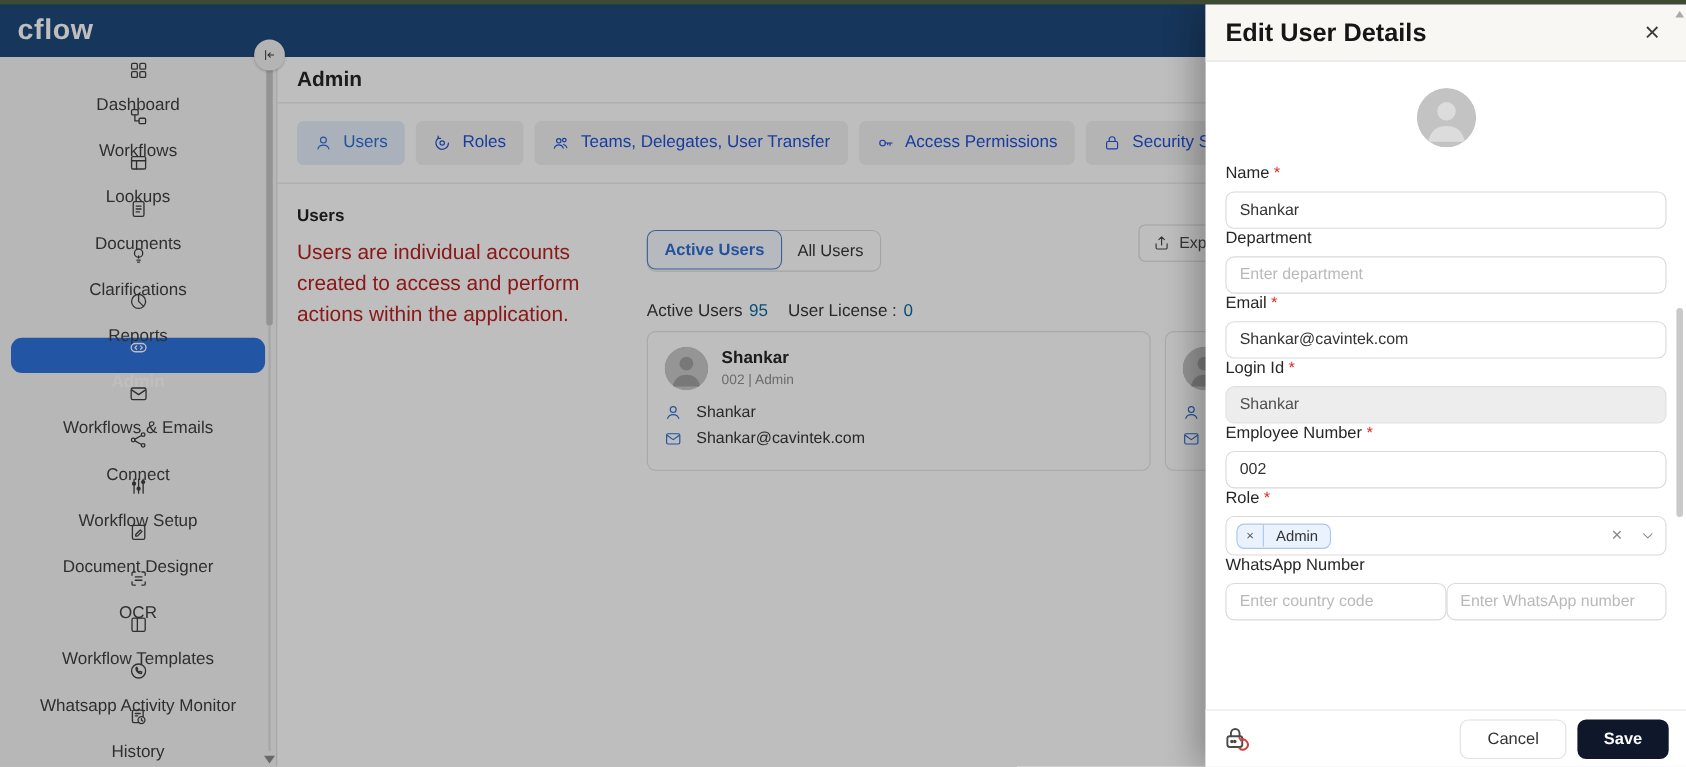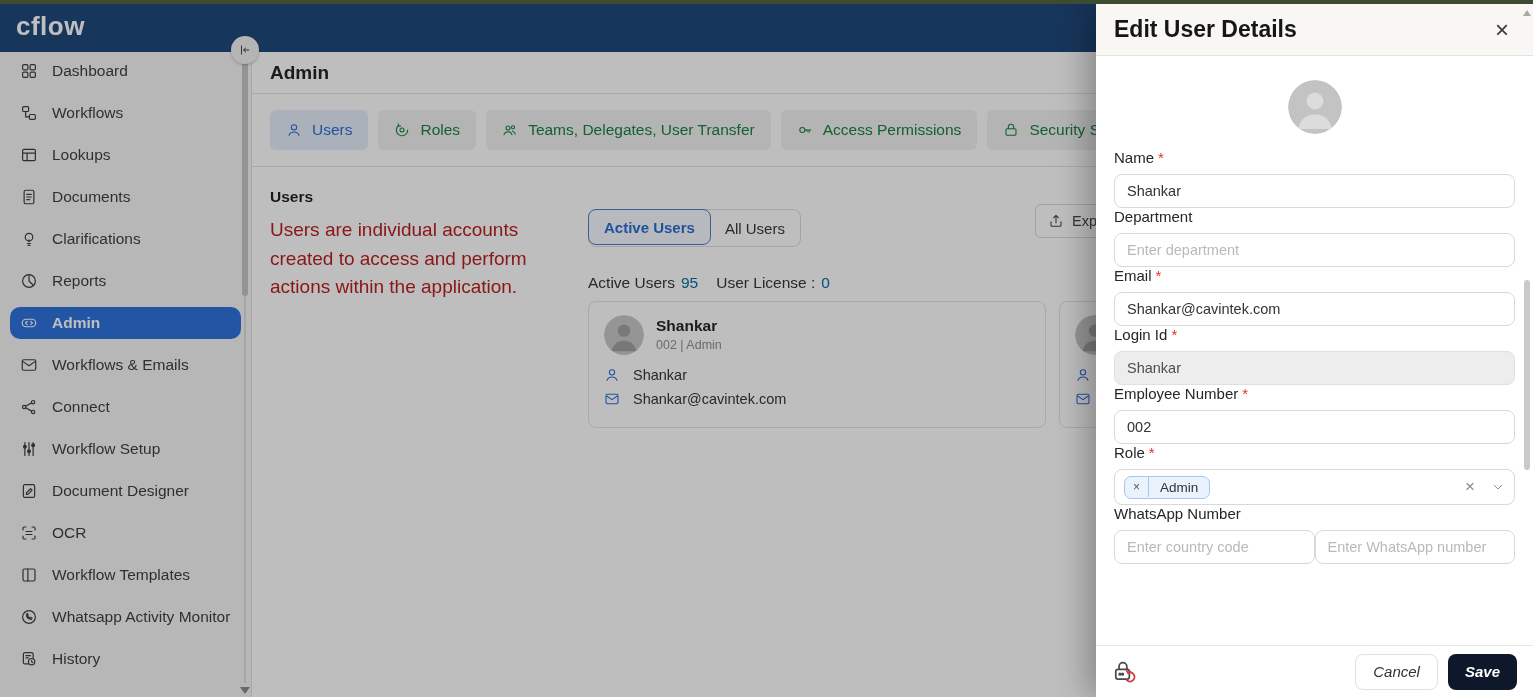--- a/index.html
+++ b/index.html
@@ -11,35 +11,35 @@
   .logo { position:absolute; left:16px; top:7px; color:#fff; font-size:26px; font-weight:700; letter-spacing:.5px; }
 
   .collapse-btn { position:fixed; left:231px; top:36px; width:28px; height:28px; border-radius:50%;
     background:#f2f2f2; display:flex; align-items:center; justify-content:center; z-index:30;
     box-shadow:0 1px 3px rgba(0,0,0,.25); color:#333; }
 
   
   .sidebar { position:fixed; left:0; top:52px; bottom:0; width:252px; background:#f6f6f6;
     border-right:1px solid #e2e2e2; z-index:1; padding:3px 10px 0 10px; }
   .side-item { height:32px; display:flex; align-items:center; gap:14px; padding:0 10px; margin-bottom:10px;
-    border-radius:10px; color:#3c3c3c; font-size:15.5px; cursor:pointer; }
+    border-radius:10px; color:#3c3c3c; font-size:15.5px; cursor:pointer;flex-direction:column; }
   .side-item.active { background:#2a6fdb; color:#fff; font-weight:600; }
   .side-item .ic { flex:0 0 auto; }
   .side-scroll { position:absolute; right:3px; top:4px; bottom:14px; width:6px; }
   .side-scroll .track { position:absolute; left:2px; top:0; bottom:0; width:2px; background:#dedede; }
   .side-scroll .thumb { position:absolute; left:0; top:0; width:6px; height:240px; border-radius:3px; background:#c6c6c6; }
   .side-scroll .down-arr { position:absolute; left:-2px; bottom:-11px; width:0; height:0;
     border-left:5px solid transparent; border-right:5px solid transparent; border-top:7px solid #8a8a8a; }
 
   
   .main { position:fixed; left:252px; top:52px; right:0; bottom:0; background:#fff; z-index:1; }
   .main-header { height:42px; border-bottom:1px solid #e4e4e4; display:flex; align-items:center; padding:0 18px; }
   .page-title { font-size:19px; font-weight:700; color:#222; }
   .tabbar { height:73px; border-bottom:1px solid #e4e4e4; display:flex; align-items:center; gap:10px; padding:0 18px; }
-  .tab { height:40px; padding:0 16px; border-radius:6px; background:#f1f1f1; color:#15803d; font-size:15.5px;
+  .tab { height:40px; padding:0 16px; border-radius:6px; background:#f1f1f1; color:#1d4ed8; font-size:15.5px;
     display:flex; align-items:center; gap:10px; white-space:nowrap; cursor:pointer; }
   .tab.active { background:#e4eefb; color:#2a6bd4; }
   .content { position:relative; height:529px; }
 
   .users-info { position:absolute; left:18px; top:21px; width:268px; }
   .users-info h3 { font-size:15.5px; font-weight:700; color:#1e1e1e; margin-bottom:10px; }
   .users-info p { font-size:19px; color:#b91c1c; line-height:1.5; }
 
   .toggle { position:absolute; left:336px; top:42px; display:inline-flex; border:1px solid #dcdcdc;
     border-radius:8px; background:#fff; }
@@ -96,22 +96,22 @@
   .d-scroll .up-arr { position:absolute; top:0; left:0; width:0; height:0; border-left:4px solid transparent;
     border-right:4px solid transparent; border-bottom:6px solid #a9a9a9; }
   .d-scroll .thumb { position:absolute; top:270px; left:1px; width:6px; height:190px; border-radius:3px; background:#c9c9c9; }
   .d-scroll .down-arr { position:absolute; bottom:0; left:0; width:0; height:0; border-left:4px solid transparent;
     border-right:4px solid transparent; border-top:6px solid #a9a9a9; }
 
   .d-footer { position:absolute; left:0; right:0; bottom:0; height:52px; background:#fff; border-top:1px solid #e6e6e6;
     display:flex; align-items:center; padding:0 16px; z-index:2; }
   .reset-pass { color:#4a4a4a; cursor:pointer; display:flex; }
   .f-btns { margin-left:auto; display:flex; gap:10px; }
-  .btn { height:36px; border-radius:8px; font-size:15px; display:flex; align-items:center; padding:0 17px;
-    cursor:pointer; font-family:"Liberation Sans", sans-serif; border:none;font-style:italic; }
+  .btn { height:36px; border-radius:8px; font-size:15px; display:flex; align-items:center; padding:0 24px;
+    cursor:pointer; font-family:"Liberation Sans", sans-serif; border:none; }
   .btn.cancel { background:#fff; border:1px solid #e0e0e0; color:#333; }
   .btn.save { background:#0f172a; color:#fff; font-weight:600; }
 
   
   .ic { width:18px; height:18px; }
   .ic-16 { width:16px; height:16px; }
   .ic-14 { width:14px; height:14px; }
   .ic svg, svg.g { display:block; }
   .stroke { fill:none; stroke:currentColor; stroke-width:1.6; stroke-linecap:round; stroke-linejoin:round; }
 </style>

